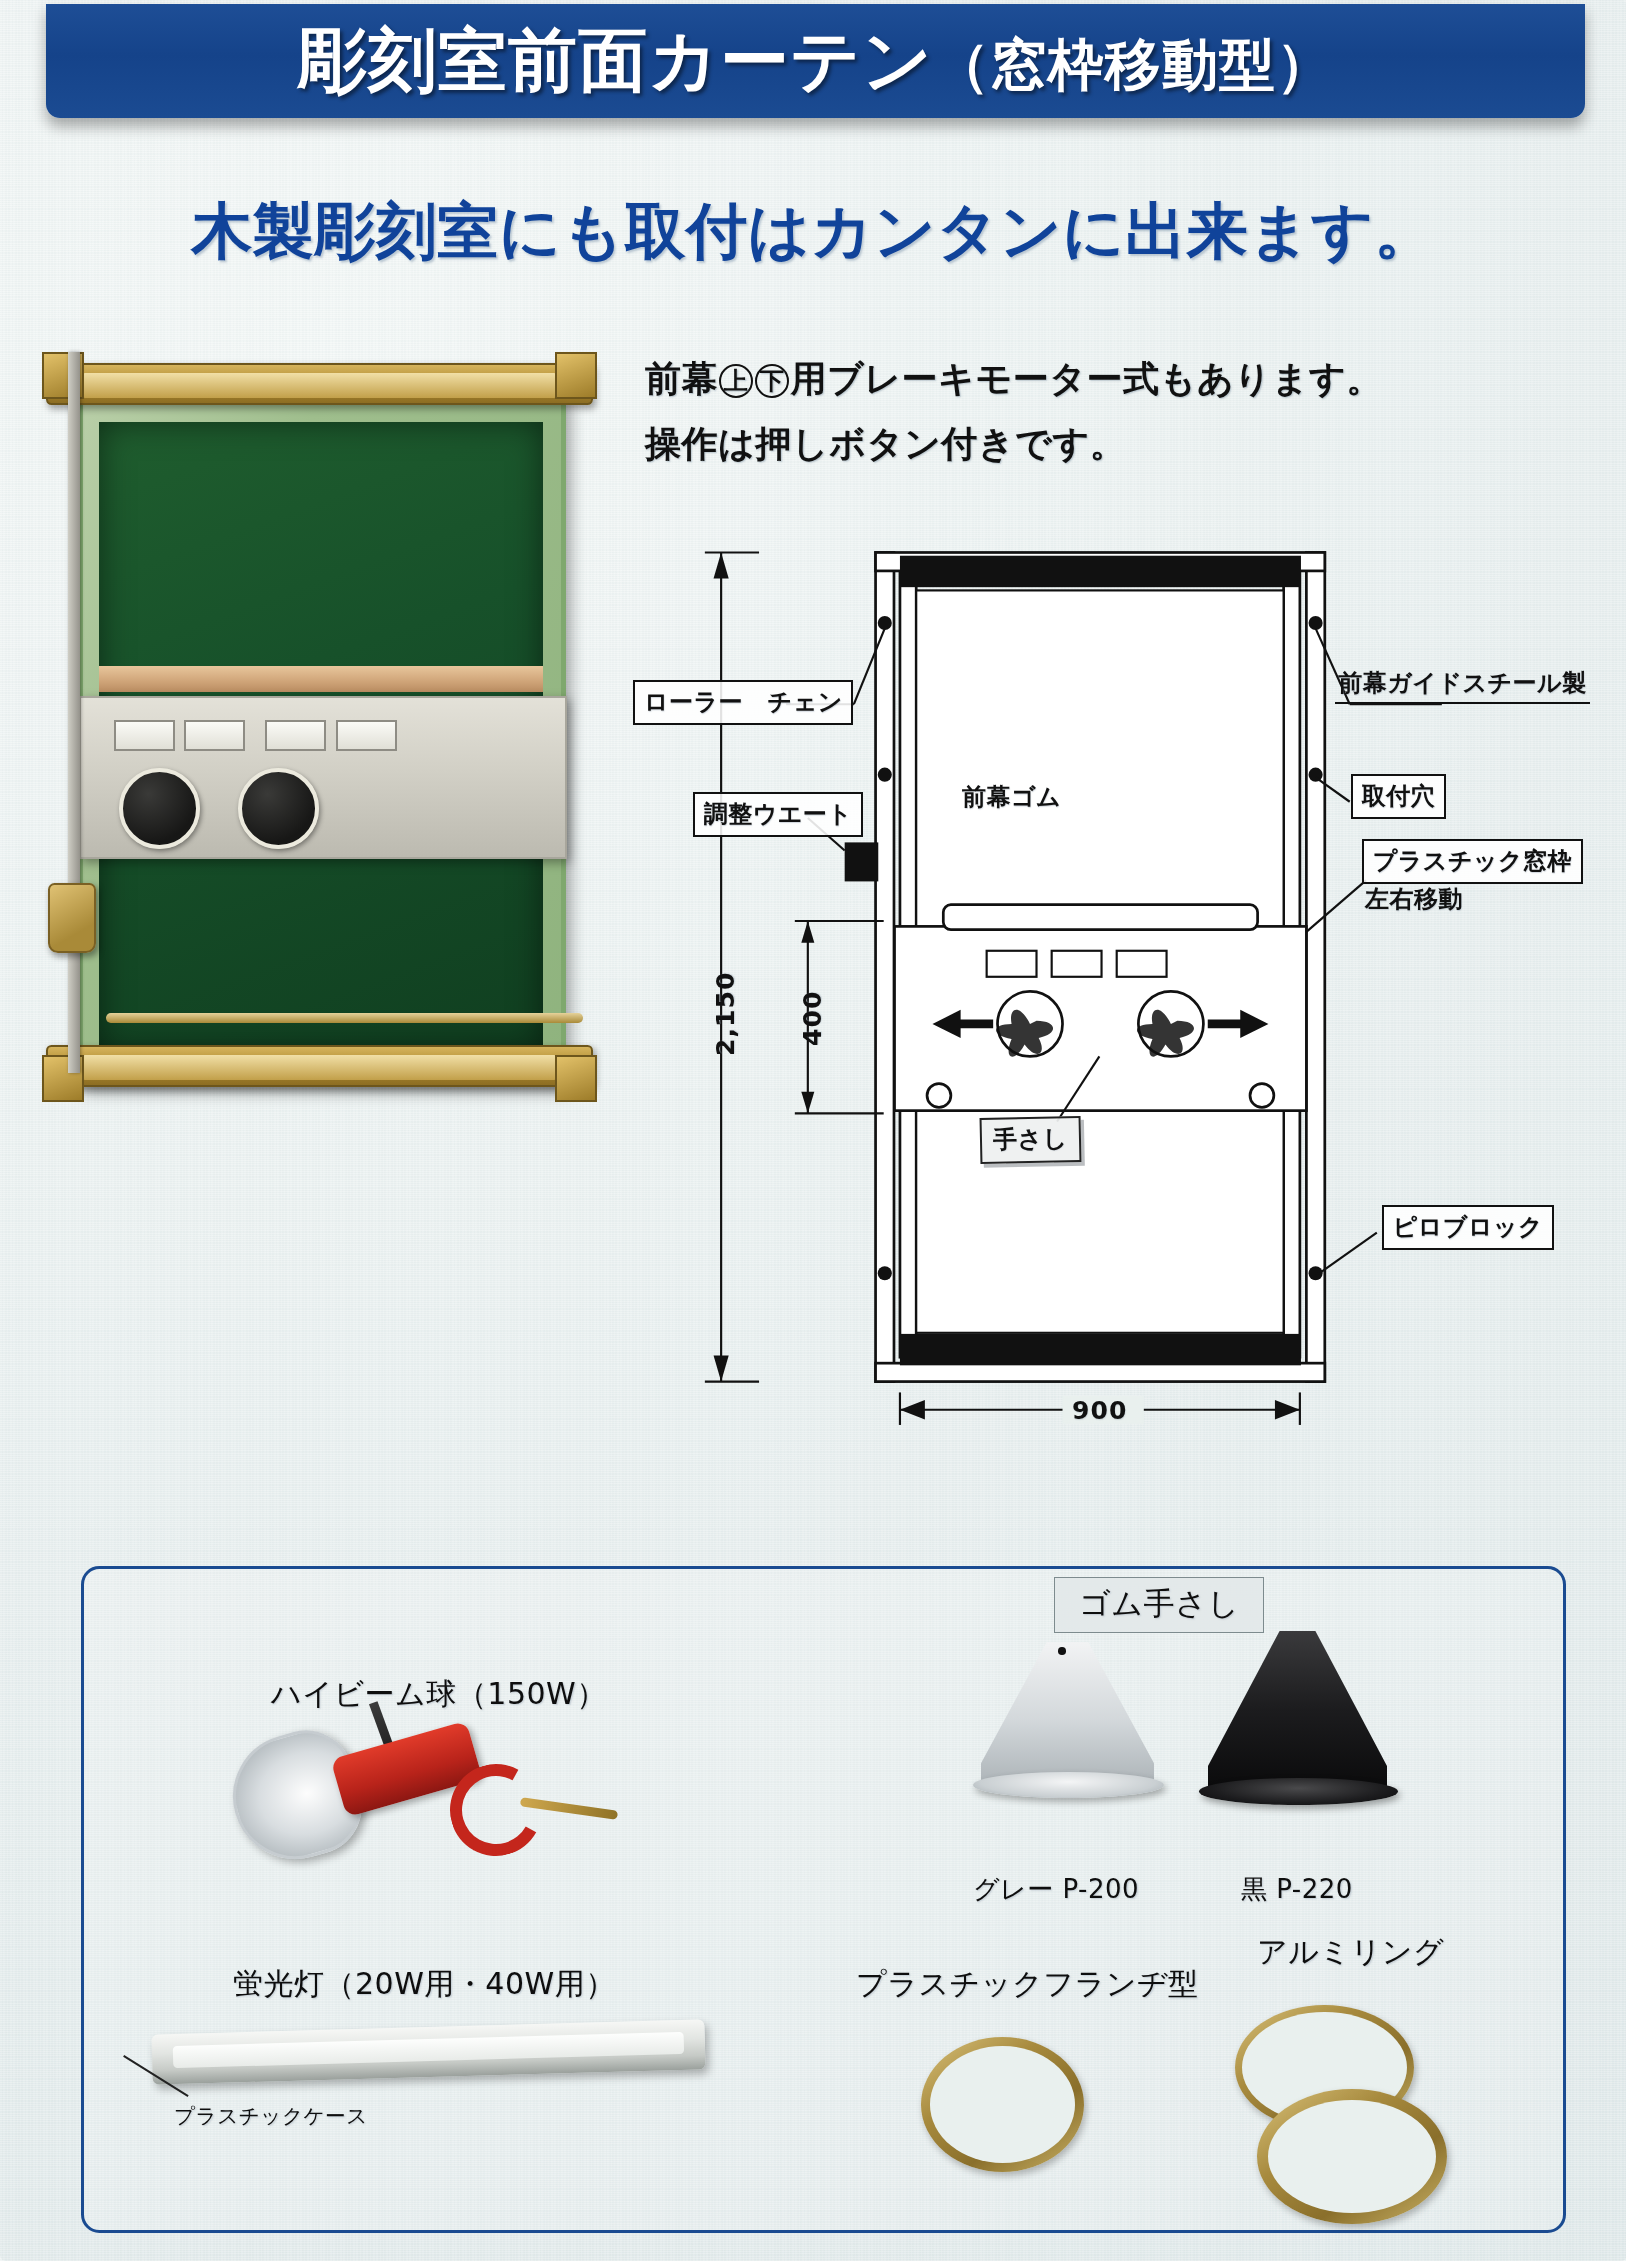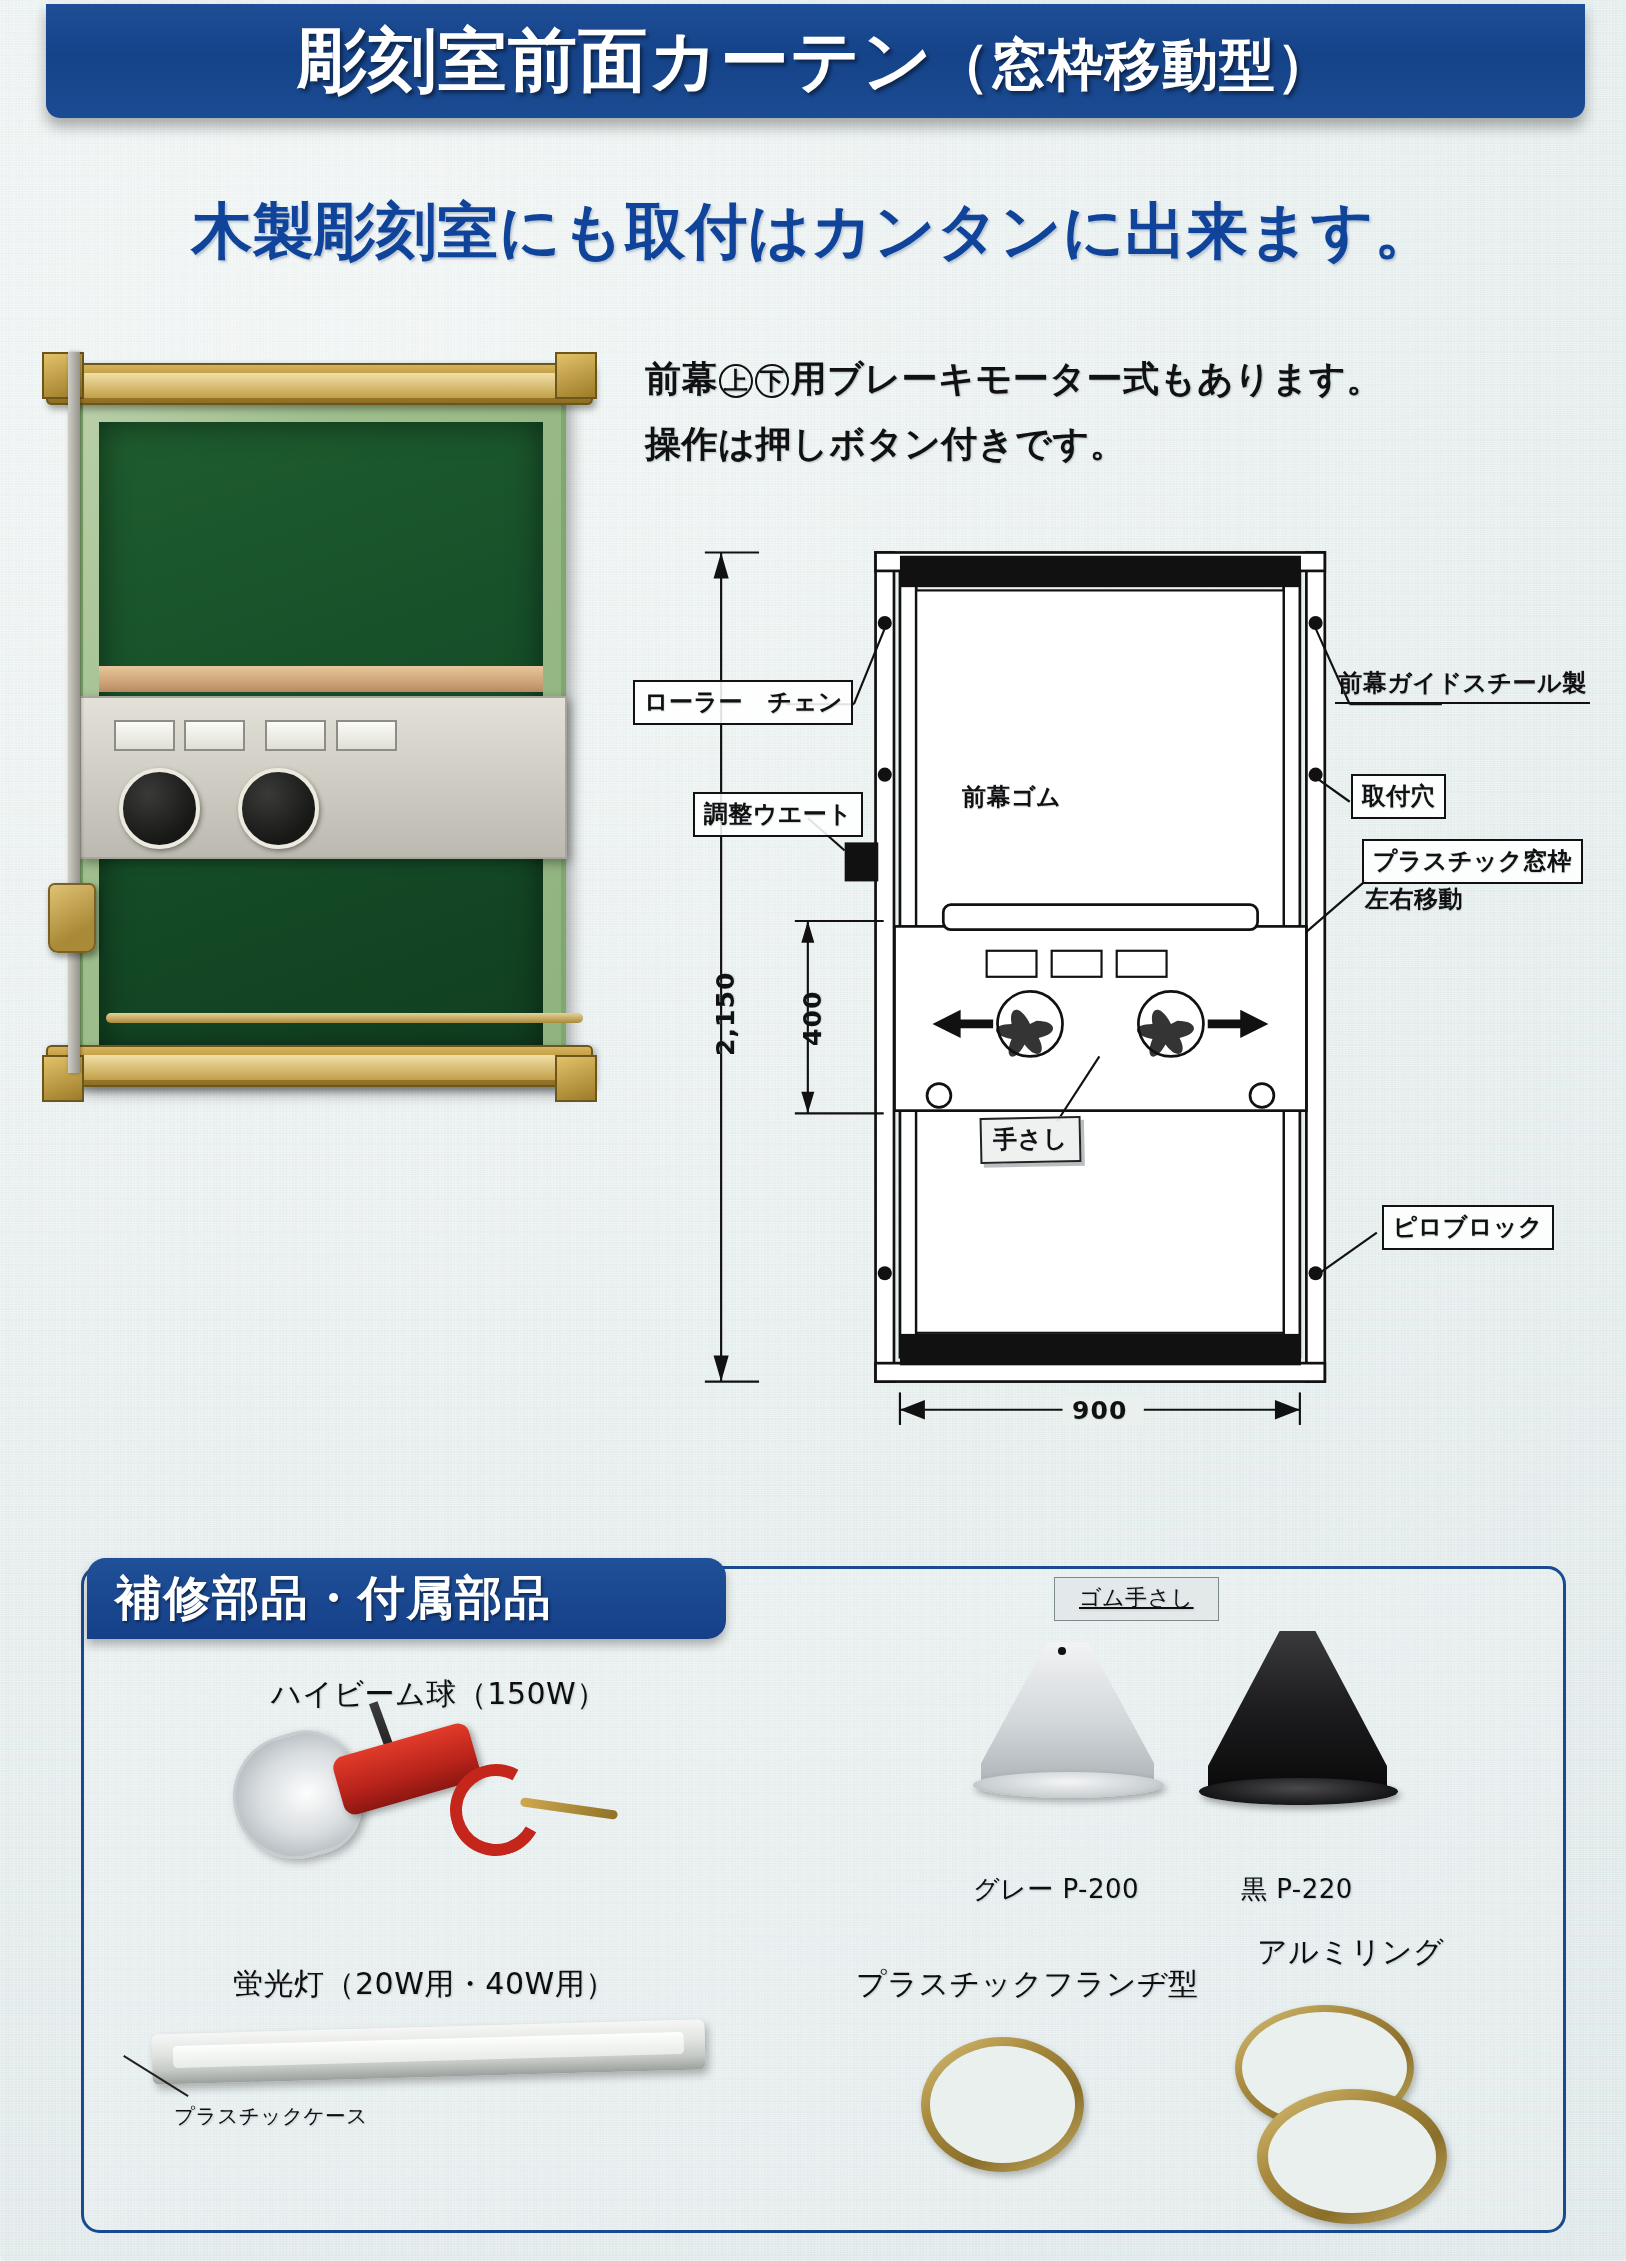--- a/index.html
+++ b/index.html
@@ -186,21 +186,21 @@
   }
   .pl {
     position:absolute; white-space:nowrap;
     font-size:30px; color:#0e0e0e; letter-spacing:0.5px;
     text-shadow:1.1px 1.1px 1.6px rgba(150,165,180,.45);
   }
   .pl.small { font-size:26px; }
   .pl.tiny { font-size:20.6px;text-align:right; }
   .pl.graybox {
     border:1.6px solid #7d8b8e; background:rgba(226,232,233,.9);
-    padding:5.4px 24px 6.5px; font-size:22px;text-decoration:underline;
+    padding:5.4px 24px 6.5px; font-size:31px;
   }
 
   
   .hb-reflector {
     position:absolute; left:233px; top:1734px; width:125px; height:125px;
     background:radial-gradient(ellipse at 60% 50%, #fdfdfd 0%, #d8dde0 48%, #9aa3a8 100%);
     border-radius:50% 38% 38% 50%;
     border:3.3px solid #c6ccd0;
     box-shadow:3.3px 4.3px 8.7px rgba(0,0,0,.3);
     transform:rotate(-16deg);
@@ -414,23 +414,20 @@
     <div class="lbl plain" style="left:736px; top:336px;">左右移動</div>
     <div class="lbl shadowbox" style="left:351px; top:570px;">手さし</div>
     <div class="lbl boxed" style="left:753px; top:658px;">ピロブロック</div>
 
     <div class="dim vert" style="left:82px; top:509px;">2,150</div>
     <div class="dim vert" style="left:169px; top:499px;">400</div>
     <div class="dim" style="left:443px; top:849px;">900</div>
   </div>
 
   <div class="parts-panel"></div>
-  <div class="parts-header">
-    <span>補修部品・付属部品</span>
-  </div>
 
   <div class="pl graybox" style="left:1054px; top:1577px;">ゴム手さし</div>
 
   <div class="pl" style="left:271px; top:1674px;">ハイビーム球（150W）</div>
   <div class="hb-stem"></div>
   <div class="hb-reflector"></div>
   <div class="hb-body"></div>
   <div class="hb-clamp"></div>
   <div class="hb-screw"></div>
 

